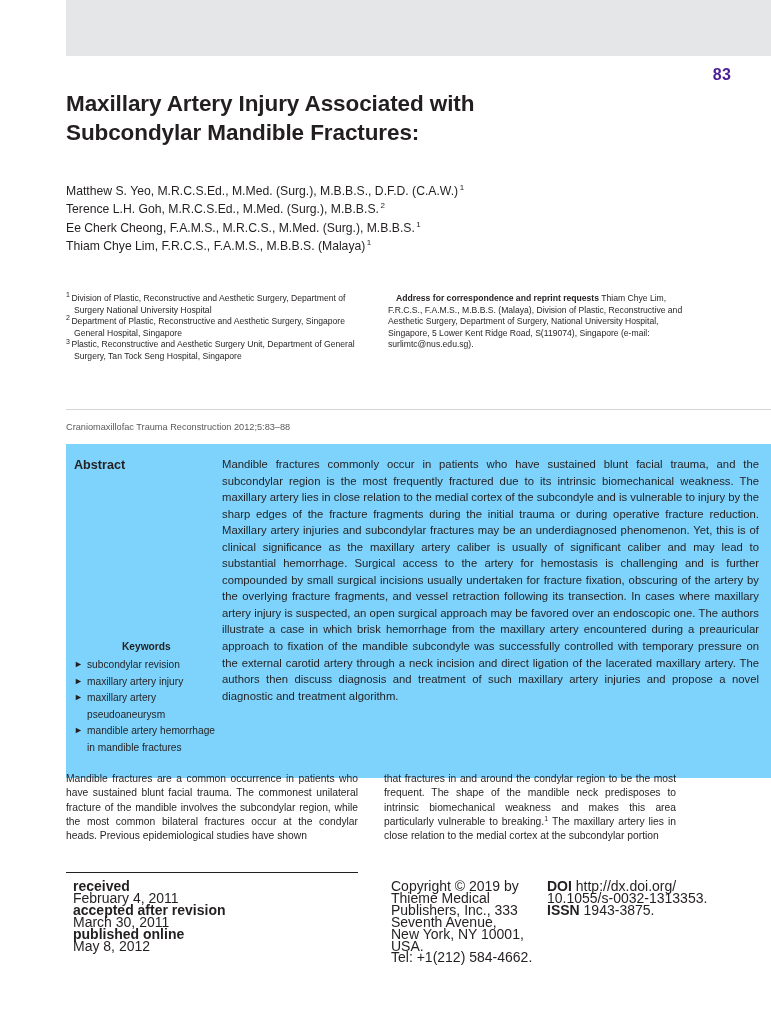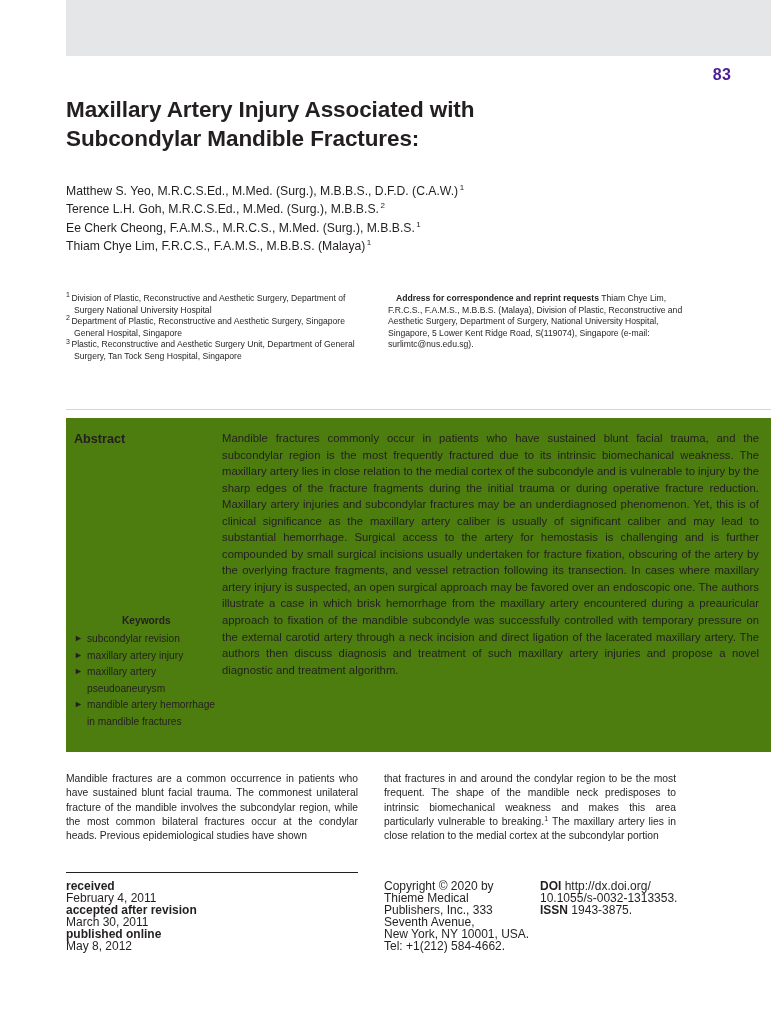--- a/index.html
+++ b/index.html
@@ -32,21 +32,21 @@
     font-size: 16px;
     font-weight: bold;
     color: #4c1d95;
     letter-spacing: 0.2px;
     margin-top: 36px;
   }
 
   .title {
     position: absolute;
     left: 66px;
-    top: 80px;
+    top: 74px;
     width: 620px;
     font-size: 22.5px;
     font-weight: bold;
     line-height: 29px;
     color: #231f20;
     letter-spacing: -0.1px;
   }
   .title .tline { display: block; }
 
   .authors {
@@ -116,24 +116,24 @@
     top: 409px;
     width: 705px;
     height: 1px;
     background: #d3d5d7;
   }
 
   
   .abstract-panel {
     position: absolute;
     left: 66px;
-    top: 418px;
+    top: 444px;
     width: 705px;
     height: 334px;
-    background: #4d7c0f;
+    background: #7dd3fc;
   }
   .abstract-label {
     position: absolute;
     left: 8px;
     top: 14px;
     font-size: 12.6px;
     font-weight: bold;
     color: #231f20;
   }
   .keywords-label {
@@ -204,23 +204,24 @@
     position: absolute;
     left: 66px;
     top: 872px;
     width: 292px;
     height: 1px;
     background: #231f20;
   }
   .footer {
     position: absolute;
     top: 881px;
-    font-size: 12px;
+    font-size: 14px;
     line-height: 11.9px;
     color: #231f20;
+    margin-left: 7px;
   }
   .footer.dates     { left: 66px;  width: 160px; }
   .footer.copyright { left: 384px; width: 150px; }
   .footer.doi       { left: 540px; width: 180px; }
   .footer b { font-weight: bold; }
   .footer .ln { display: block; }
 </style>
 </head>
 <body>
 
@@ -276,21 +277,21 @@
 <div class="footer dates">
   <b class="ln">received</b>
   <span class="ln">February 4, 2011</span>
   <b class="ln">accepted after revision</b>
   <span class="ln">March 30, 2011</span>
   <b class="ln">published online</b>
   <span class="ln">May 8, 2012</span>
 </div>
 
 <div class="footer copyright">
-  <span class="ln">Copyright © 2020 by Thieme Medical</span>
+  <span class="ln">Copyright © 2019 by Thieme Medical</span>
   <span class="ln">Publishers, Inc., 333 Seventh Avenue,</span>
   <span class="ln">New York, NY 10001, USA.</span>
   <span class="ln">Tel: +1(212) 584-4662.</span>
 </div>
 
 <div class="footer doi">
   <span class="ln"><b>DOI</b> <span>http://dx.doi.org/</span></span>
   <span class="ln">10.1055/s-0032-1313353.</span>
   <span class="ln"><b>ISSN</b> <span>1943-3875.</span></span>
 </div>

